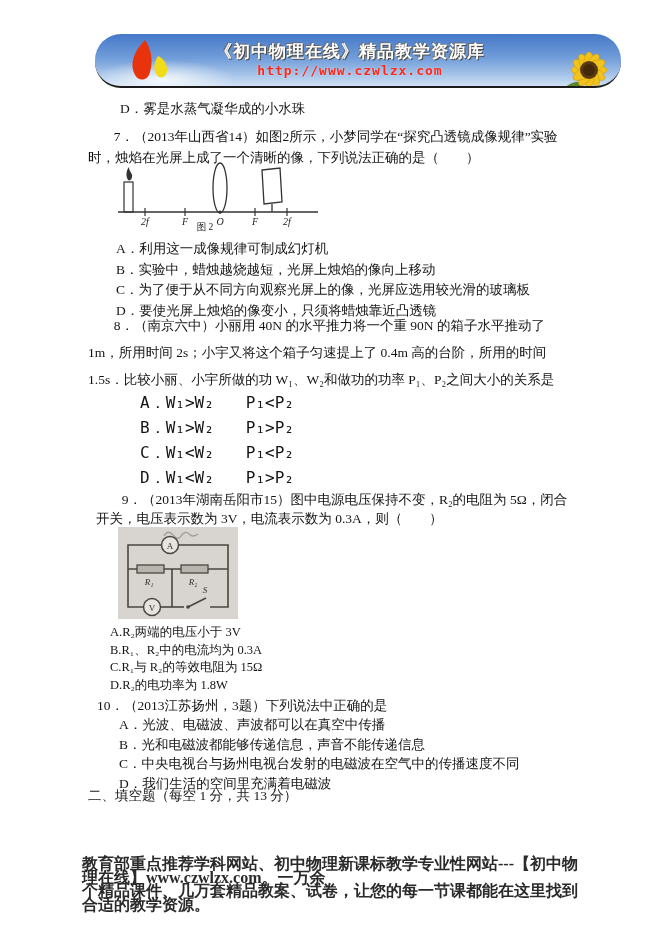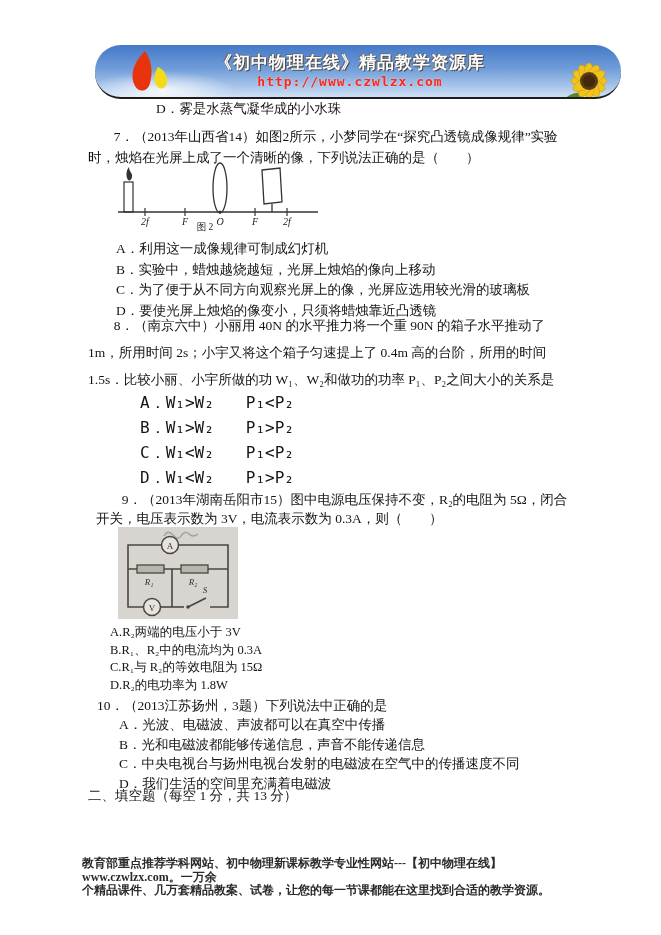--- a/index.html
+++ b/index.html
@@ -4,21 +4,21 @@
 <style>
   html,body{margin:0;padding:0;background:#ffffff;}
   #page{
     position:relative;width:661px;height:935px;background:#ffffff;overflow:hidden;
     font-family:"Liberation Serif","DejaVu Serif",serif;color:#141414;
   }
   .abs{position:absolute;}
   .txt13{font-size:13.5px;line-height:20px;}
   
   #banner{
-    left:95px;top:45px;width:526px;height:52px;
+    left:95px;top:34px;width:526px;height:52px;
     background:linear-gradient(180deg,#4579c8 0%,#6f9cd9 45%,#a9c6ea 80%,#cfe0f4 100%);
     border-bottom:2px solid #1c1c1c;overflow:hidden;border-radius:26px;
   }
   #banner .cloud{
     position:absolute;left:-8px;bottom:-14px;width:150px;height:40px;border-radius:50%;
     background:radial-gradient(ellipse at center,rgba(255,255,255,.85) 0%,rgba(255,255,255,0) 70%);
   }
   #banner-title{
     position:absolute;left:105px;top:6px;width:300px;text-align:center;
     font-size:17px;font-weight:bold;color:#ffffff;letter-spacing:1px;
@@ -26,35 +26,35 @@
   }
   #banner-url{
     position:absolute;left:105px;top:29px;width:300px;text-align:center;
     font-family:"DejaVu Sans Mono","Liberation Mono",monospace;
     font-size:13px;font-weight:bold;color:#ff2617;letter-spacing:1px;
     text-shadow:0 0 2px rgba(255,255,255,.6);white-space:nowrap;
   }
   
   .stem{width:484px;text-indent:1.9em;}
   .opt{white-space:nowrap;}
-  #prev-option{left:120px;top:99px;margin-left:36px;}
+  #prev-option{left:120px;top:99px;}
   #q7-stem{left:88px;top:126px;line-height:21px;}
   #fig2{left:112px;top:160px;}
   #q7-opts{left:116px;top:239px;line-height:20.5px;}
   #q8-stem{left:88px;top:312px;line-height:27px;}
   #q8-opts{left:140px;top:390px;line-height:25px;font-family:"DejaVu Sans Mono","Liberation Mono",monospace;font-size:16px;}
   #q9-stem{left:96px;top:490px;line-height:19px;}
   #circuit-fig{left:118px;top:527px;}
   #q9-opts{left:110px;top:624px;font-size:12.5px;line-height:17.5px;}
   #q10-stem{left:97px;top:696px;}
   #q10-opts{left:119px;top:715px;line-height:19.5px;}
   #sec2-heading{left:88px;top:786px;}
   #q11{left:88px;top:802px;line-height:20px;width:492px;}
   #q11 .first{text-indent:1.9em;}
-  #footer{left:82px;top:857px;width:505px;font-size:12px;line-height:13.5px;font-weight:bold;color:#2a2a2a;}
+  #footer{left:82px;top:857px;width:505px;font-size:16px;line-height:13.5px;font-weight:bold;color:#2a2a2a;}
   svg text{font-family:"Liberation Serif","DejaVu Serif",serif;}
 </style>
 </head>
 <body>
 
 <div id="page">
 
   <div id="banner" class="abs">
     <div class="cloud"></div>
     <svg class="abs" style="left:28px;top:4px" width="52" height="46" viewBox="0 0 52 46">

